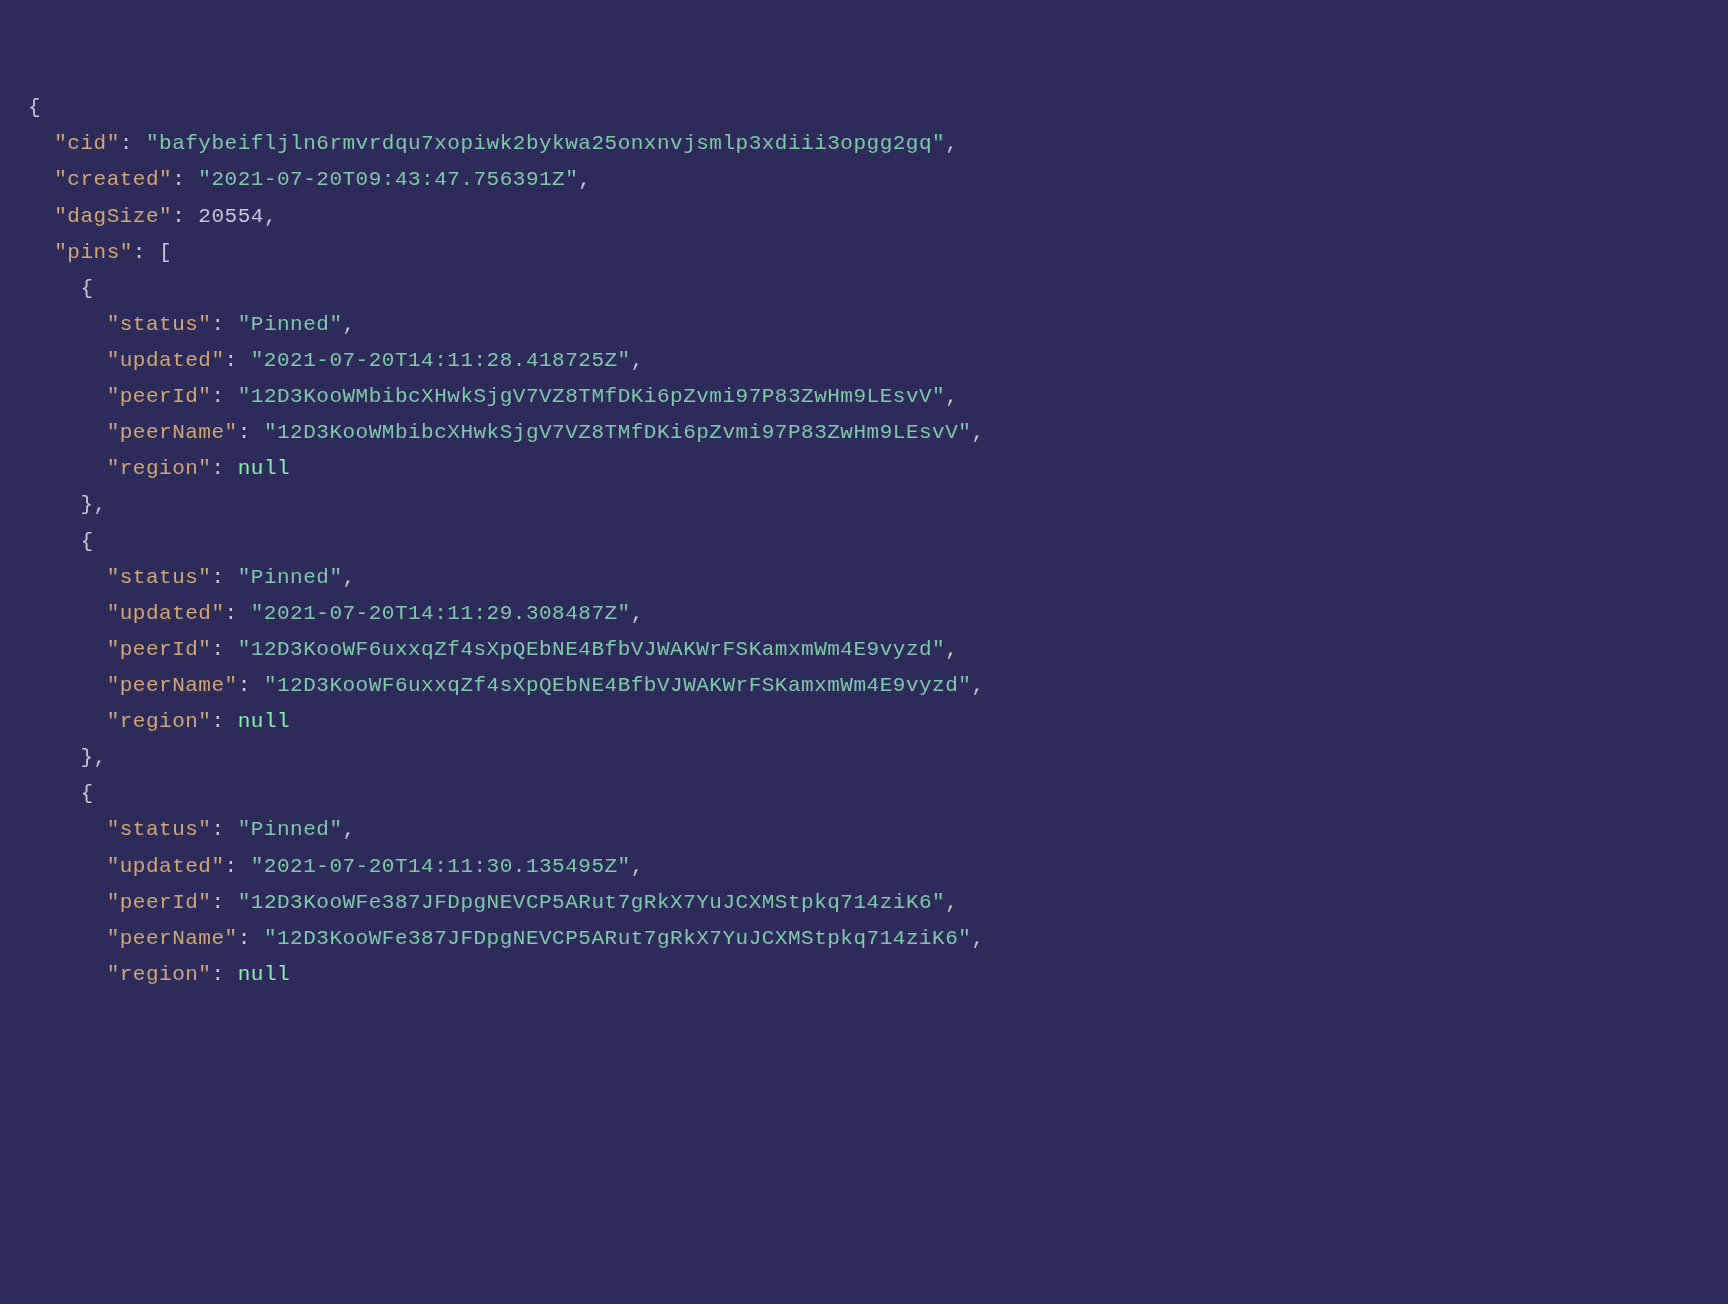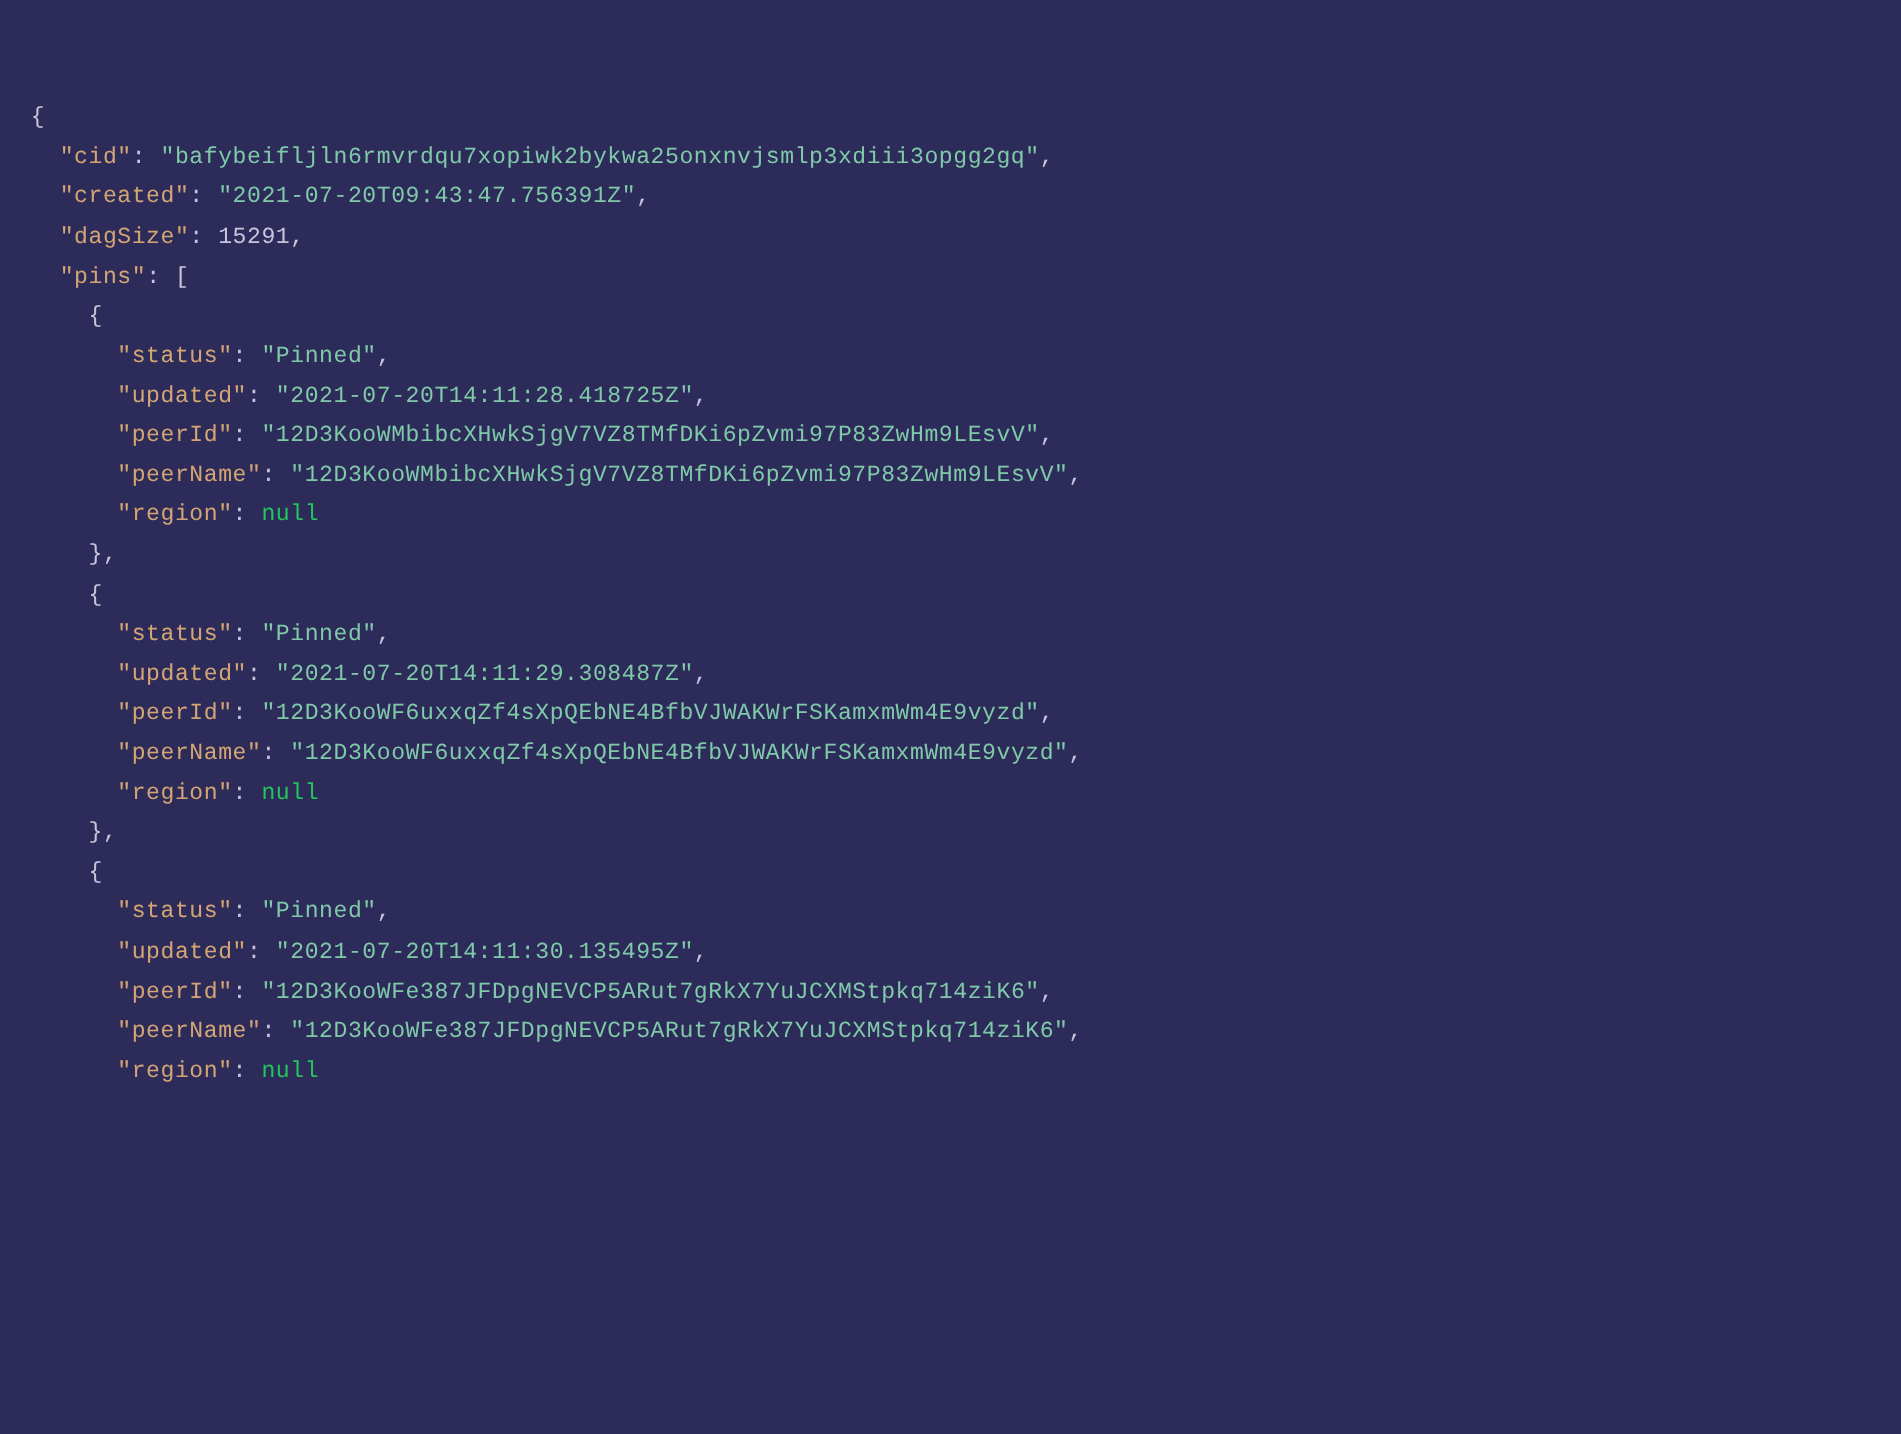--- a/index.html
+++ b/index.html
@@ -14,29 +14,29 @@
       line-height: 1.72;
       color: #c8c5db;
       padding: 18px 28px;
       white-space: pre;
       letter-spacing: 0.5px;
     }
     .punct { color: #c8c5db; }
     .key { color: #d4a574; }
     .string { color: #7fc9a8; }
     .number { color: #c8c5db; }
-    .null { color: #22c55e; }
+    .null { color: #86efac; }
   </style>
 </head>
 <body>
 
 <div><span class="punct">{</span>
   <span class="key">"cid"</span><span class="punct">: </span><span class="string">"bafybeifljln6rmvrdqu7xopiwk2bykwa25onxnvjsmlp3xdiii3opgg2gq"</span><span class="punct">,</span>
   <span class="key">"created"</span><span class="punct">: </span><span class="string">"2021-07-20T09:43:47.756391Z"</span><span class="punct">,</span>
-  <span class="key">"dagSize"</span><span class="punct">: </span><span class="number">15291</span><span class="punct">,</span>
+  <span class="key">"dagSize"</span><span class="punct">: </span><span class="number">20554</span><span class="punct">,</span>
   <span class="key">"pins"</span><span class="punct">: </span><span class="punct">[</span>
     <span class="punct">{</span>
       <span class="key">"status"</span><span class="punct">: </span><span class="string">"Pinned"</span><span class="punct">,</span>
       <span class="key">"updated"</span><span class="punct">: </span><span class="string">"2021-07-20T14:11:28.418725Z"</span><span class="punct">,</span>
       <span class="key">"peerId"</span><span class="punct">: </span><span class="string">"12D3KooWMbibcXHwkSjgV7VZ8TMfDKi6pZvmi97P83ZwHm9LEsvV"</span><span class="punct">,</span>
       <span class="key">"peerName"</span><span class="punct">: </span><span class="string">"12D3KooWMbibcXHwkSjgV7VZ8TMfDKi6pZvmi97P83ZwHm9LEsvV"</span><span class="punct">,</span>
       <span class="key">"region"</span><span class="punct">: </span><span class="null">null</span>
     <span class="punct">}</span><span class="punct">,</span>
     <span class="punct">{</span>
       <span class="key">"status"</span><span class="punct">: </span><span class="string">"Pinned"</span><span class="punct">,</span>

